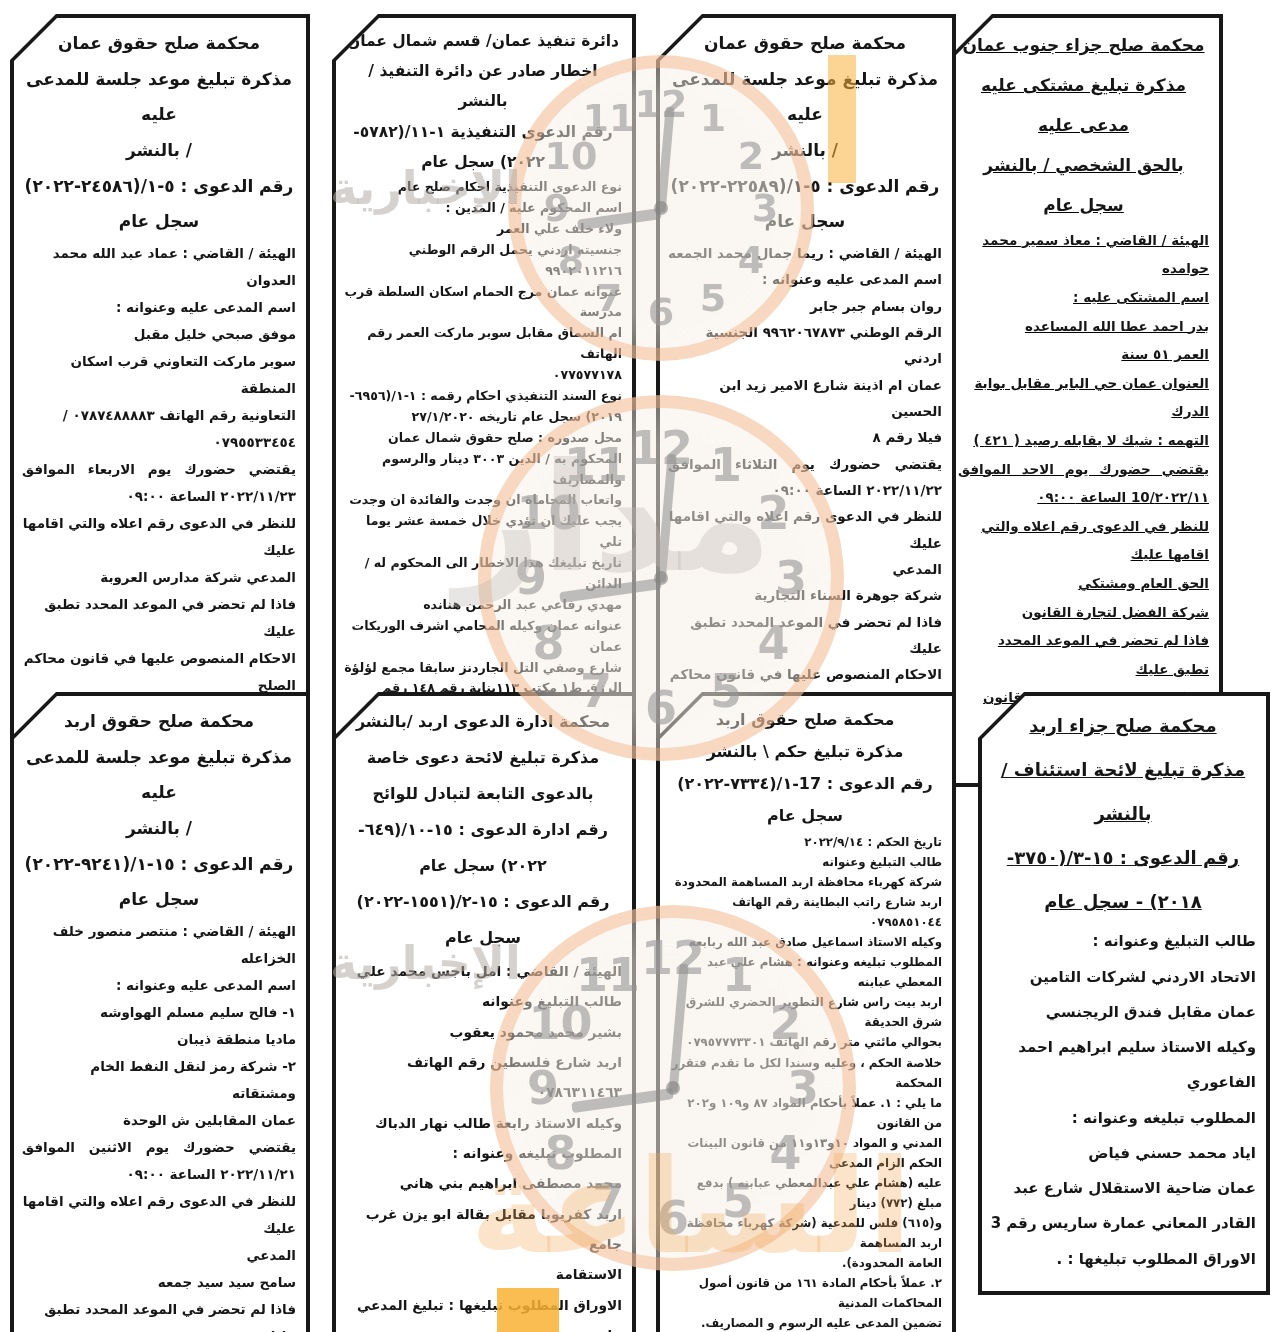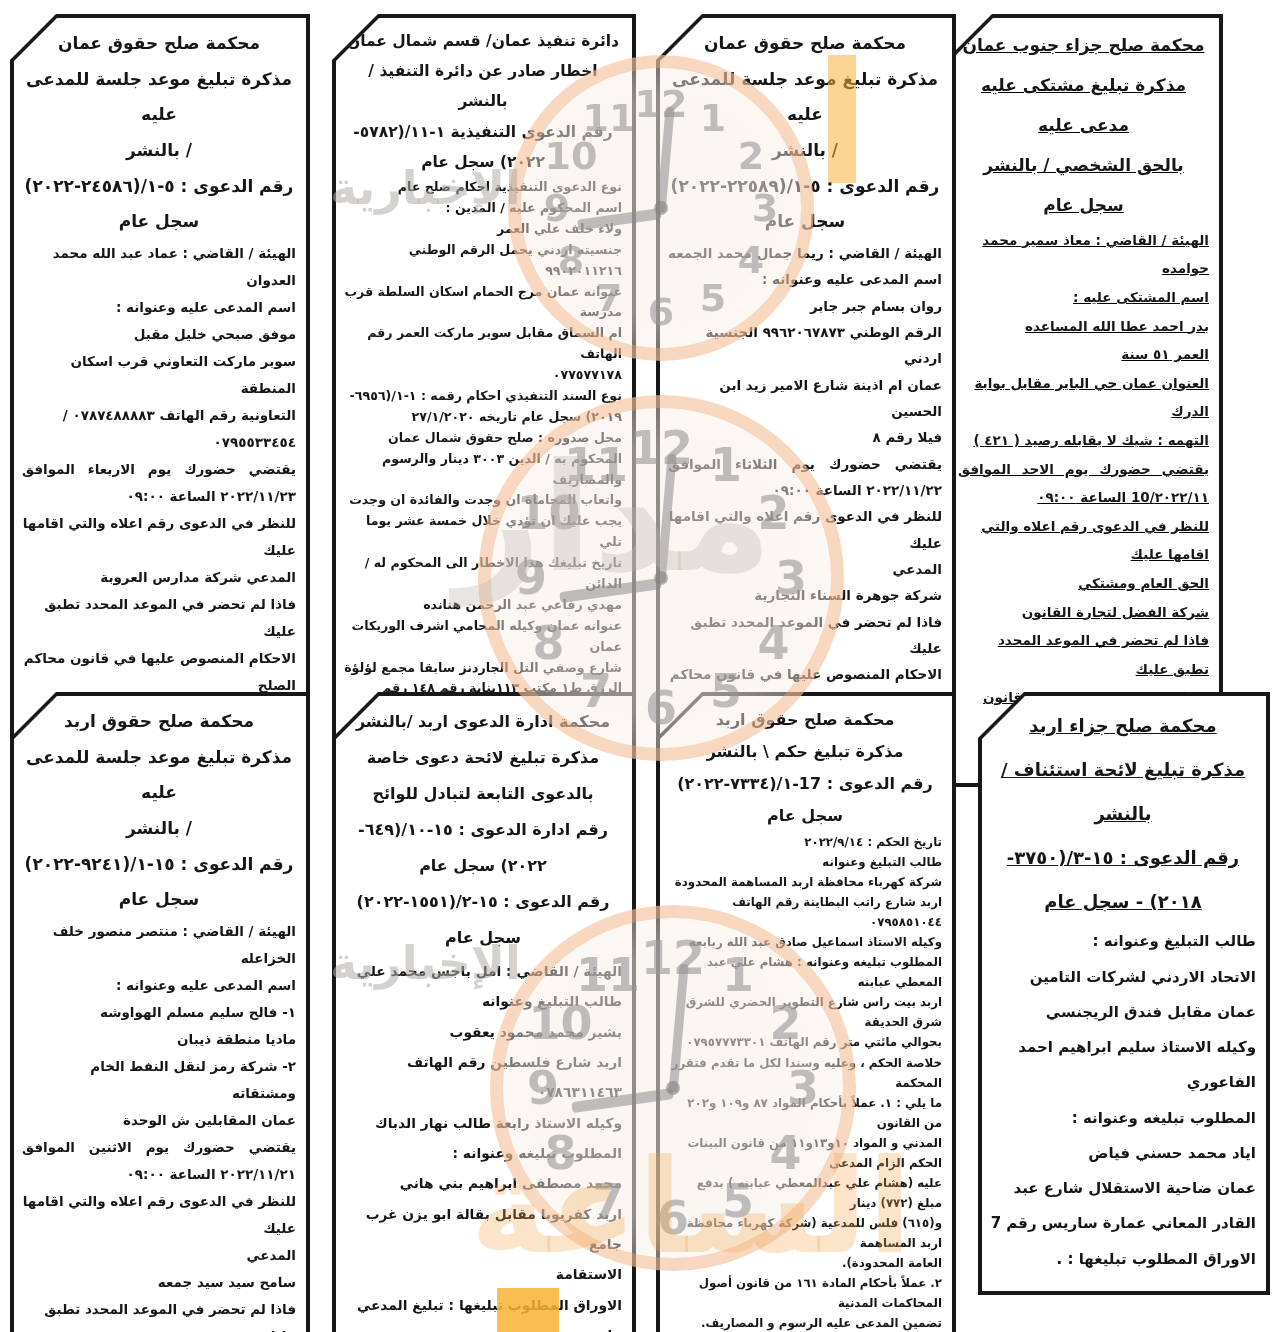--- a/index.html
+++ b/index.html
@@ -205,21 +205,21 @@
           <div class="ln h">رقم الدعوى : ١٥-٣/(٣٧٥٠-</div>
           <div class="ln h">٢٠١٨) - سجل عام</div>
           <div class="ln b">طالب التبليغ وعنوانه :</div>
           <div class="ln b">الاتحاد الاردني لشركات التامين</div>
           <div class="ln b">عمان مقابل فندق الريجنسي</div>
           <div class="ln b">وكيله الاستاذ سليم ابراهيم احمد</div>
           <div class="ln b">الفاعوري</div>
           <div class="ln b">المطلوب تبليغه وعنوانه :</div>
           <div class="ln b">اياد محمد حسني فياض</div>
           <div class="ln b">عمان ضاحية الاستقلال شارع عبد</div>
-          <div class="ln b">القادر المعاني عمارة ساريس رقم 7</div>
+          <div class="ln b">القادر المعاني عمارة ساريس رقم 3</div>
           <div class="ln b">الاوراق المطلوب تبليغها : .</div>
         </div>
     </div>
   </div>
     <div class="notice pos-r2c2">
     <div class="frame">
       <div class="inner">
           <div class="ln h">محكمة صلح حقوق اربد</div>
           <div class="ln h">مذكرة تبليغ حكم \ بالنشر</div>
           <div class="ln h">رقم الدعوى : 17-١/(٧٣٣٤-٢٠٢٢)</div>

